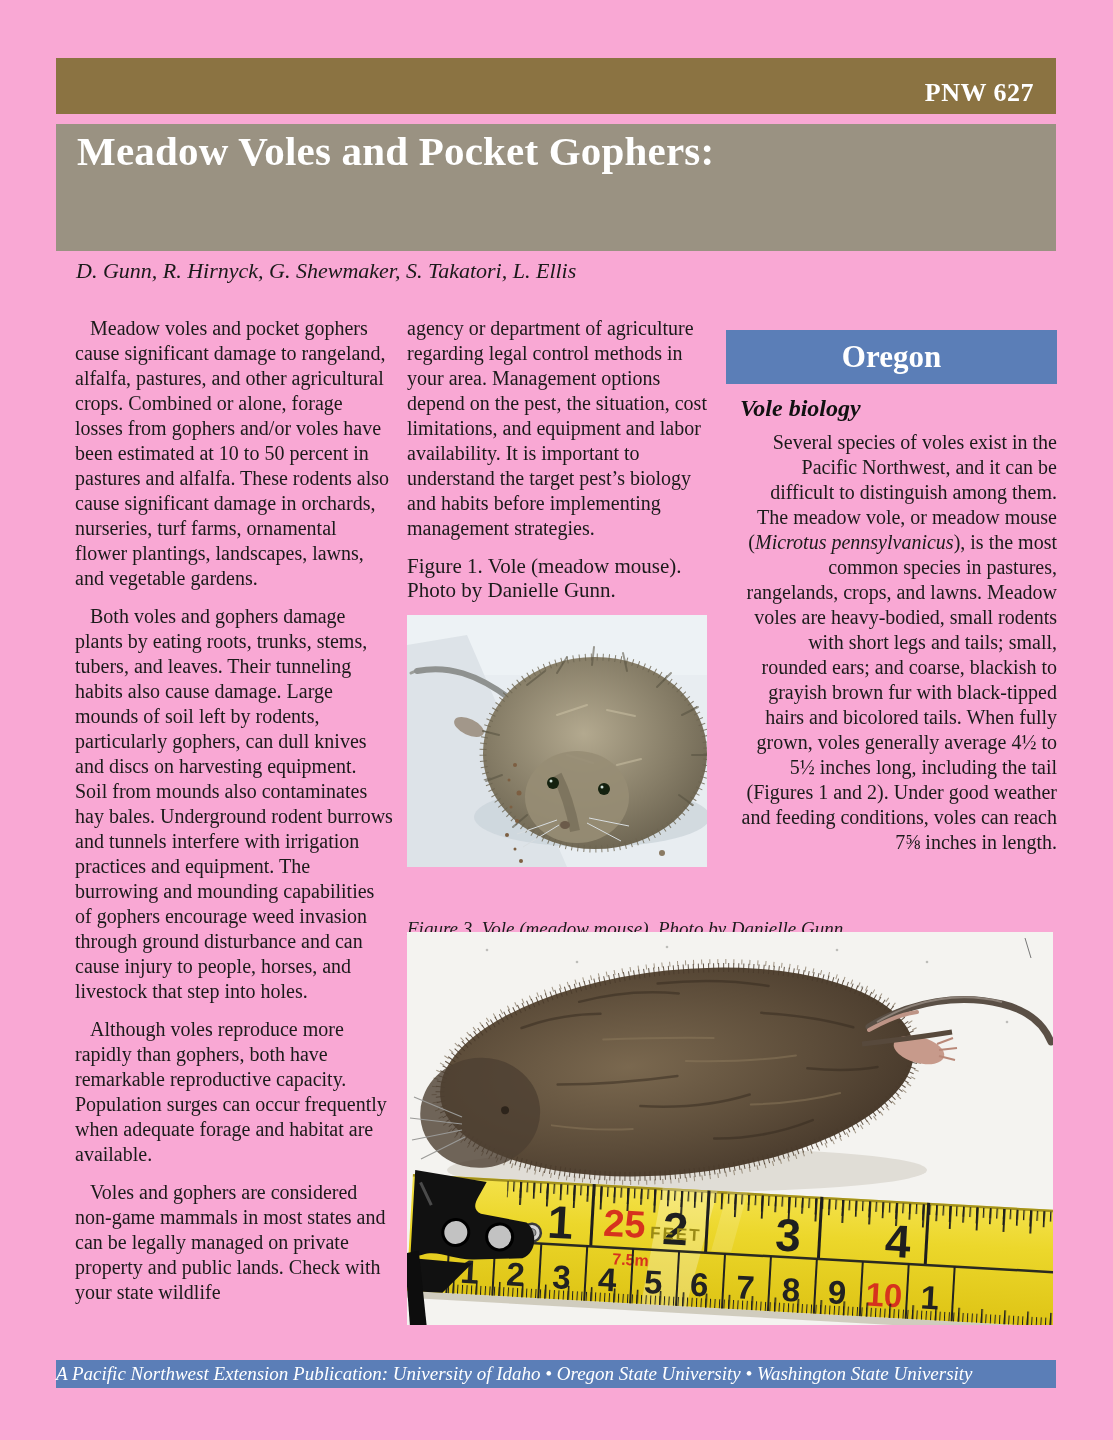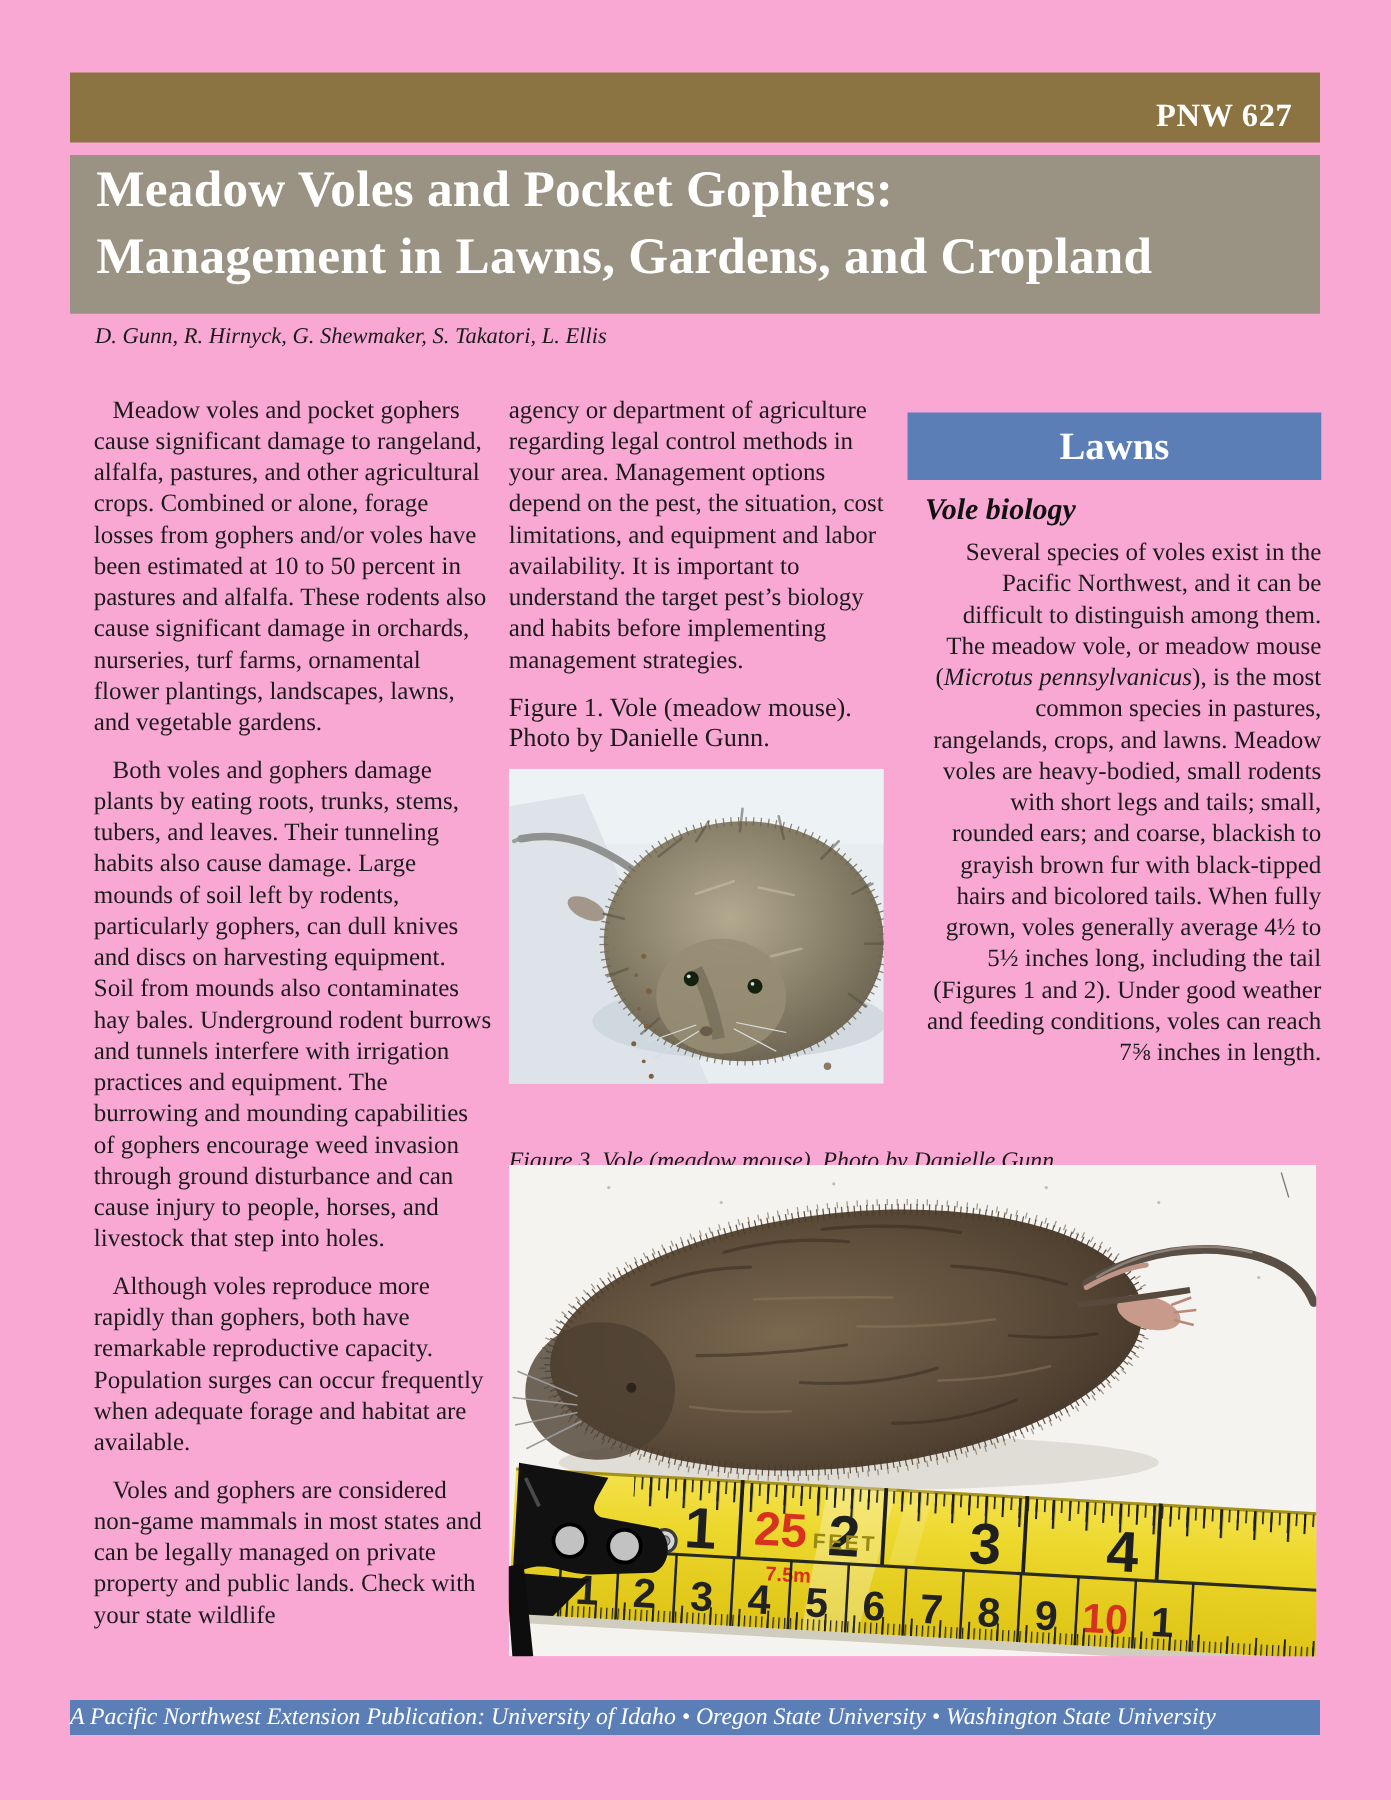--- a/index.html
+++ b/index.html
@@ -6,21 +6,21 @@
   .page{position:relative;width:1113px;height:1440px;background:#f9a8d4;overflow:hidden;
         font-family:"Liberation Serif",serif;color:#1b1b1b;}
   
   .banner{position:absolute;left:56px;top:58px;width:1000px;height:56px;background:#8b7342;
           display:flex;justify-content:flex-end;align-items:flex-end;box-sizing:border-box;
           padding:0 22px 6px 0;}
   .banner span{color:#ffffff;font-size:26px;font-weight:bold;letter-spacing:.5px;}
   .titlebar{position:absolute;left:56px;top:124px;width:1000px;height:127px;background:#9a9282;
             box-sizing:border-box;padding:1px 0 0 21px;}
   .titlebar div{color:#ffffff;font-size:41px;font-weight:bold;line-height:53px;letter-spacing:.2px;}
-  .authors{position:absolute;left:76px;top:258px;font-style:italic;font-size:18px;color:#1a1a1a;}
+  .authors{position:absolute;left:76px;top:258px;font-style:italic;font-size:22px;color:#1a1a1a;}
   
   .col{position:absolute;top:316px;font-size:20px;line-height:25px;}
   .col p{margin:0 0 13px 0;}
   .indent{text-indent:15px;}
   .col1{left:75px;width:318px;}
   .col2{left:407px;width:313px;}
   .col3{left:726px;top:322px;width:331px;}
   .caption{font-size:21px;line-height:24px;margin:8px 0 0 0;}
   .fig1{width:300px;height:252px;margin-top:10px;}
   .voles-box{height:54px;background:#5b7eb7;color:#ffffff;font-size:31px;font-weight:bold;
@@ -39,21 +39,20 @@
 <body>
 
 <div class="page">
 
   <header class="banner">
     <span>PNW 627</span>
   </header>
 
   <div class="titlebar">
     <div>Meadow Voles and Pocket Gophers:</div>
-    <div>Management in Lawns, Gardens, and Cropland</div>
   </div>
 
   <div class="authors">D. Gunn, R. Hirnyck, G. Shewmaker, S. Takatori, L. Ellis</div>
 
   <div class="col col1">
     <p class="indent">Meadow voles and pocket gophers cause significant damage to rangeland, alfalfa, pastures, and other agricultural crops. Combined or alone, forage losses from gophers and/or voles have been estimated at 10 to 50 percent in pastures and alfalfa. These rodents also cause significant damage in orchards, nurseries, turf farms, ornamental flower plantings, landscapes, lawns, and vegetable gardens.</p>
     <p class="indent">Both voles and gophers damage plants by eating roots, trunks, stems, tubers, and leaves. Their tunneling habits also cause damage. Large mounds of soil left by rodents, particularly gophers, can dull knives and discs on harvesting equipment. Soil from mounds also contaminates hay bales. Underground rodent burrows and tunnels interfere with irrigation practices and equipment. The burrowing and mounding capabilities of gophers encourage weed invasion through ground disturbance and can cause injury to people, horses, and livestock that step into holes.</p>
     <p class="indent">Although voles reproduce more rapidly than gophers, both have remarkable reproductive capacity. Population surges can occur frequently when adequate forage and habitat are available.</p>
     <p class="indent">Voles and gophers are considered non-game mammals in most states and can be legally managed on private property and public lands. Check with your state wildlife</p>
   </div>
@@ -125,21 +124,21 @@
             <circle cx="100" cy="220" r="2"></circle>
           <circle cx="108" cy="234" r="1.5"></circle>
             <circle cx="114" cy="246" r="2"></circle>
             <circle cx="255" cy="238" r="3" fill="#8a7a63"></circle>
         </g>
       </svg>
     </div>
   </div>
 
   <div class="col col3">
-    <div class="voles-box">Lawns</div>
+    <div class="voles-box">Oregon</div>
     <h2 class="biology">Vole biology</h2>
     <p class="indent"><span>Several species of voles exist in the Pacific Northwest, and it can be difficult to distinguish among them. The meadow vole, or meadow mouse (</span><span class="species">Microtus pennsylvanicus</span><span>), is the most common species in pastures, rangelands, crops, and lawns. Meadow voles are heavy-bodied, small rodents with short legs and tails; small, rounded ears; and coarse, blackish to grayish brown fur with black-tipped hairs and bicolored tails. When fully grown, voles generally average 4½ to 5½ inches long, including the tail (Figures 1 and 2). Under good weather and feeding conditions, voles can reach 7⅝ inches in length.</span></p>
   </div>
 
   <p class="fig2cap">Figure 3. Vole (meadow mouse). Photo by Danielle Gunn.</p>
 
   <div class="fig2">
     <svg width="646" height="393" viewBox="0 0 646 393">
       <defs>
         <radialGradient id="furGrad2" cx="40%" cy="45%" r="70%">

